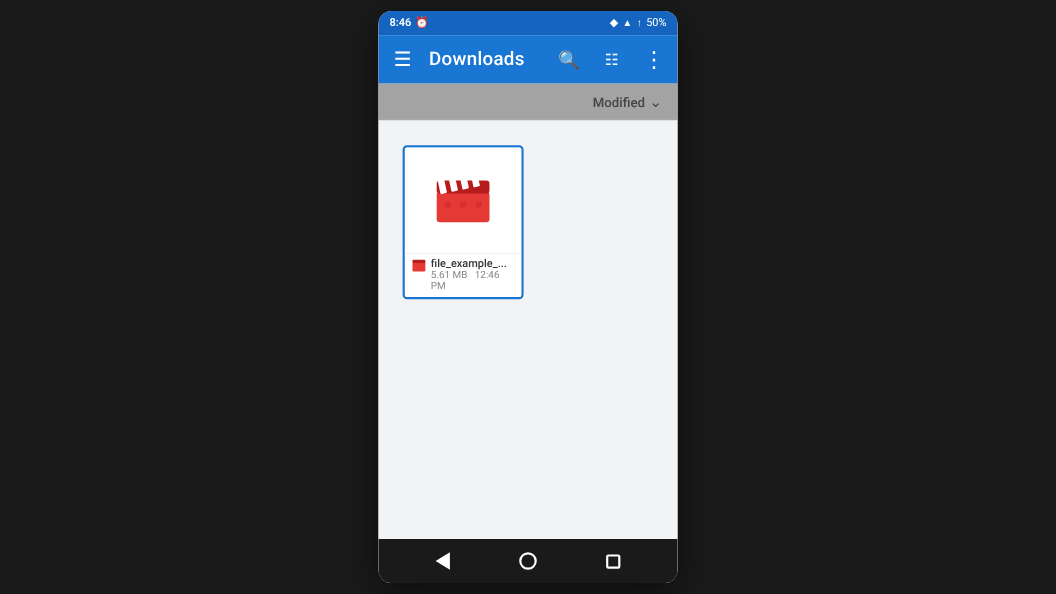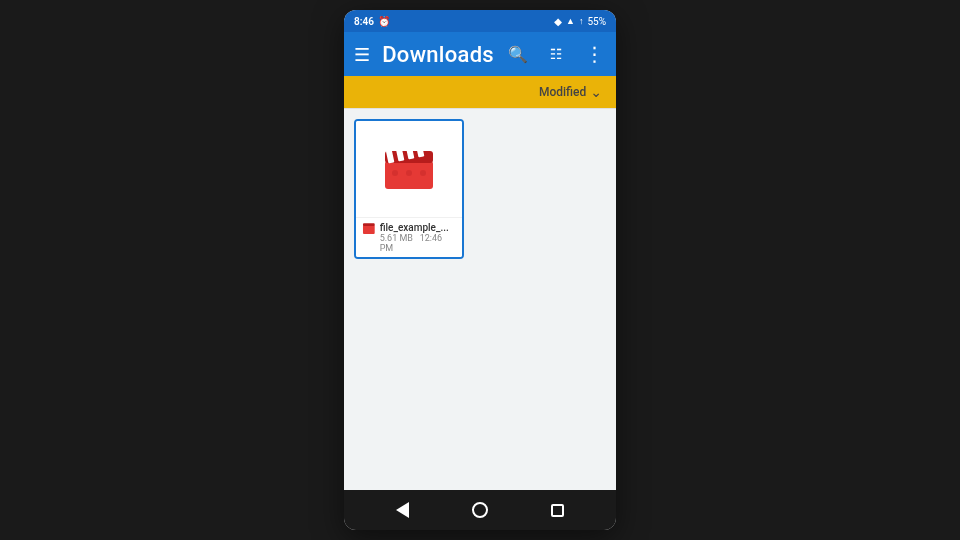--- a/index.html
+++ b/index.html
@@ -56,21 +56,21 @@
       color: white;
       display: flex;
       align-items: center;
       padding: 0 10px;
       height: 44px;
       gap: 12px;
     }
 
     .app-bar-title {
       flex: 1;
-      font-size: 22px;
+      font-size: 17px;
       font-weight: 500;
       letter-spacing: 0.3px;
     }
 
     .app-bar-icons {
       display: flex;
       gap: 14px;
       align-items: center;
     }
 
@@ -80,21 +80,21 @@
       font-size: 16px;
       display: flex;
       align-items: center;
       justify-content: center;
       width: 24px;
       height: 24px;
     }
 
     
     .sort-bar {
-      background: #eab308;
+      background: #a3a3a3;
       display: flex;
       justify-content: flex-end;
       align-items: center;
       padding: 8px 14px;
       border-bottom: 1px solid #e0e0e0;
       gap: 4px;
     }
 
     .sort-label {
       font-size: 12px;
@@ -104,21 +104,21 @@
 
     .sort-chevron {
       font-size: 14px;
       color: #444;
     }
 
     
     .content-area {
       flex: 1;
       background: #f1f3f4;
-      padding: 10px;
+      padding: 22px;
       overflow-y: auto;
     }
 
     
     .file-grid {
       display: flex;
       flex-wrap: wrap;
       gap: 8px;
     }
 
@@ -228,21 +228,21 @@
 
   <div class="status-bar">
     <div class="status-left">
       <span>8:46</span>
       <span>⏰</span>
     </div>
     <div class="status-right">
       <span style="font-size:10px;">◆</span>
       <span style="font-size:9px;">▲</span>
       <span style="font-size:9px;">↑</span>
-      <span>55%</span>
+      <span>50%</span>
     </div>
   </div>
 
   <div class="app-bar">
     <div class="icon-btn" style="font-size:18px;">☰</div>
     <div class="app-bar-title">Downloads</div>
     <div class="app-bar-icons">
       <div class="icon-btn">🔍</div>
       <div class="icon-btn" style="font-size:14px;">☷</div>
       <div class="icon-btn" style="font-size:20px; letter-spacing:-1px;">⋮</div>

